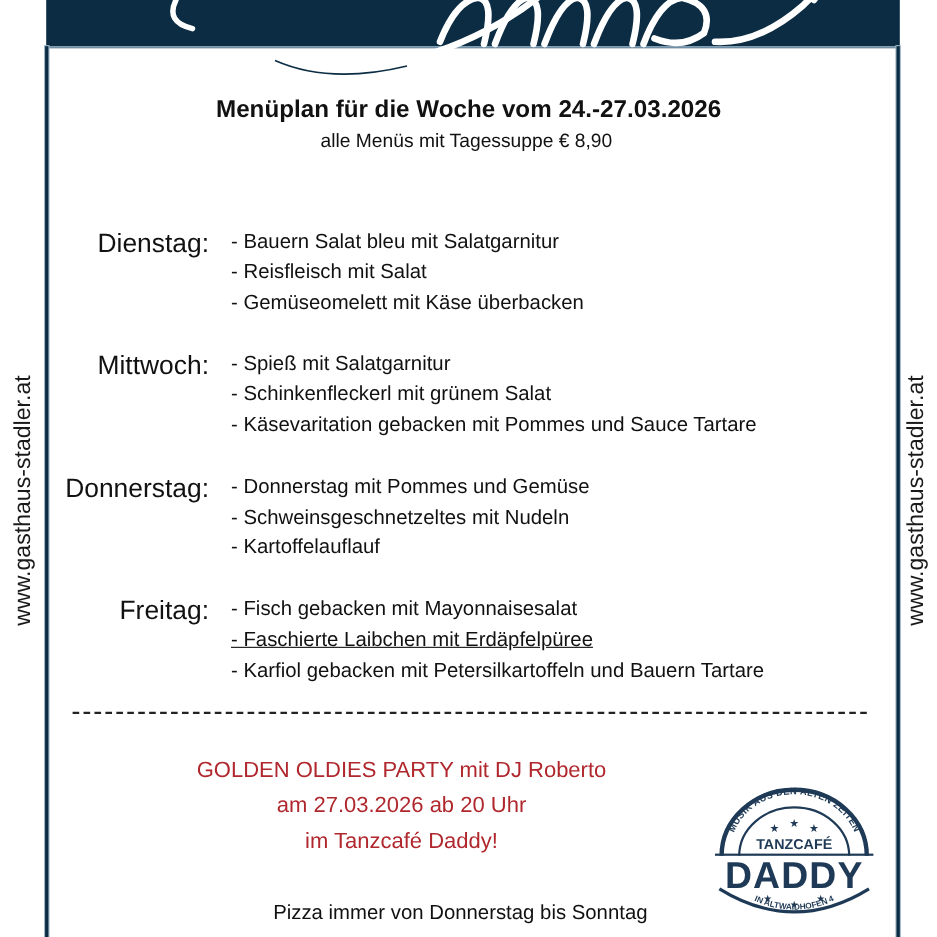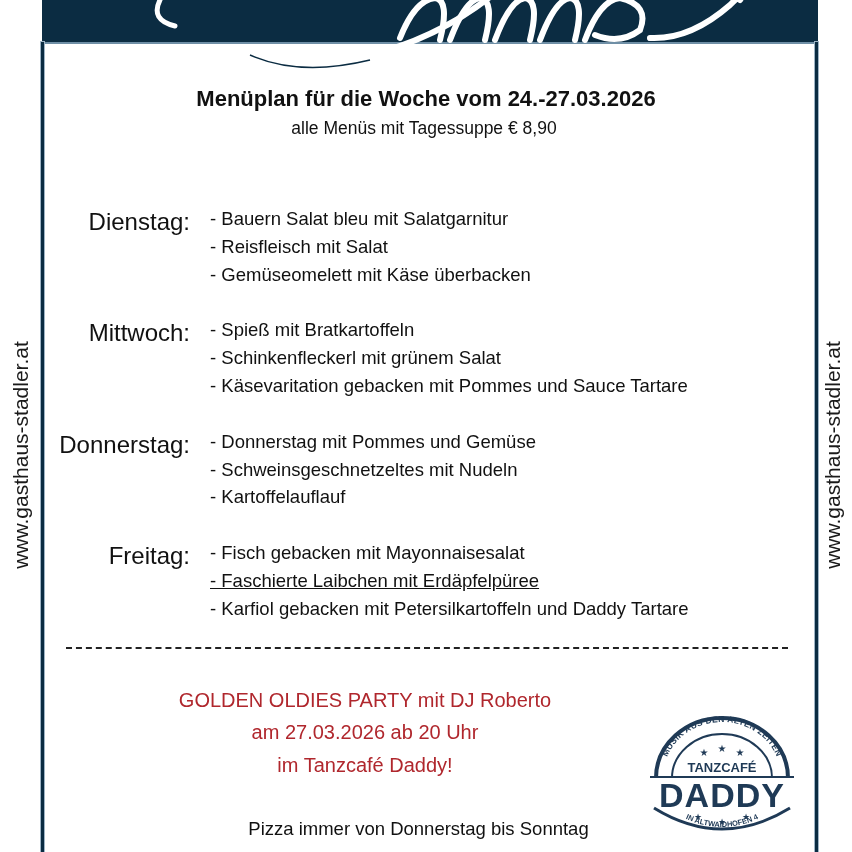--- a/index.html
+++ b/index.html
@@ -172,37 +172,37 @@
 
 <div class="day-block" style="top:208px;">
   <div class="day-label">Dienstag:</div>
   <div class="dish" style="top:0px;">- Bauern Salat bleu mit Salatgarnitur</div>
   <div class="dish" style="top:28px;">- Reisfleisch mit Salat</div>
   <div class="dish" style="top:56px;">- Gemüseomelett mit Käse überbacken</div>
 </div>
 
 <div class="day-block" style="top:319px;">
   <div class="day-label">Mittwoch:</div>
-  <div class="dish" style="top:0px;">- Spieß mit Bratkartoffeln</div>
+  <div class="dish" style="top:0px;">- Spieß mit Salatgarnitur</div>
   <div class="dish" style="top:28px;">- Schinkenfleckerl mit grünem Salat</div>
   <div class="dish" style="top:56px;">- Käsevaritation gebacken mit Pommes und Sauce Tartare</div>
 </div>
 
 <div class="day-block" style="top:431px;">
   <div class="day-label">Donnerstag:</div>
   <div class="dish" style="top:0px;">- Donnerstag mit Pommes und Gemüse</div>
   <div class="dish" style="top:28px;">- Schweinsgeschnetzeltes mit Nudeln</div>
   <div class="dish" style="top:55px;">- Kartoffelauflauf</div>
 </div>
 
 <div class="day-block" style="top:542px;">
   <div class="day-label">Freitag:</div>
   <div class="dish" style="top:0px;">- Fisch gebacken mit Mayonnaisesalat</div>
   <div class="dish" style="top:28px;text-decoration:underline;">- Faschierte Laibchen mit Erdäpfelpüree</div>
-  <div class="dish" style="top:56px;">- Karfiol gebacken mit Petersilkartoffeln und Daddy Tartare</div>
+  <div class="dish" style="top:56px;">- Karfiol gebacken mit Petersilkartoffeln und Bauern Tartare</div>
 </div>
 
 <div class="separator"></div>
 
 <div class="event" style="top:689px;">GOLDEN OLDIES PARTY mit DJ Roberto</div>
 <div class="event" style="top:721px;">am 27.03.2026 ab 20 Uhr</div>
 <div class="event" style="top:754px;">im Tanzcafé Daddy!</div>
 
 <svg class="badge" viewBox="0 0 148 120">
   <defs>

